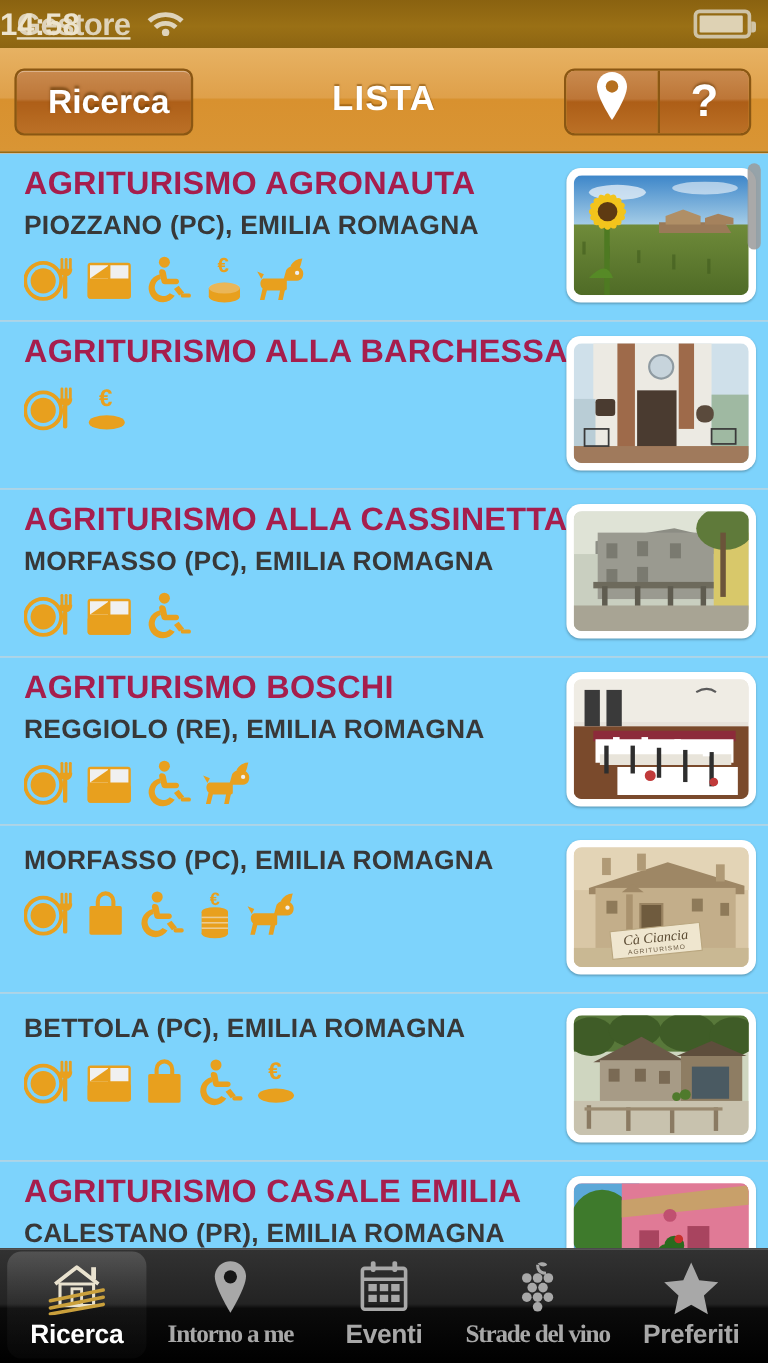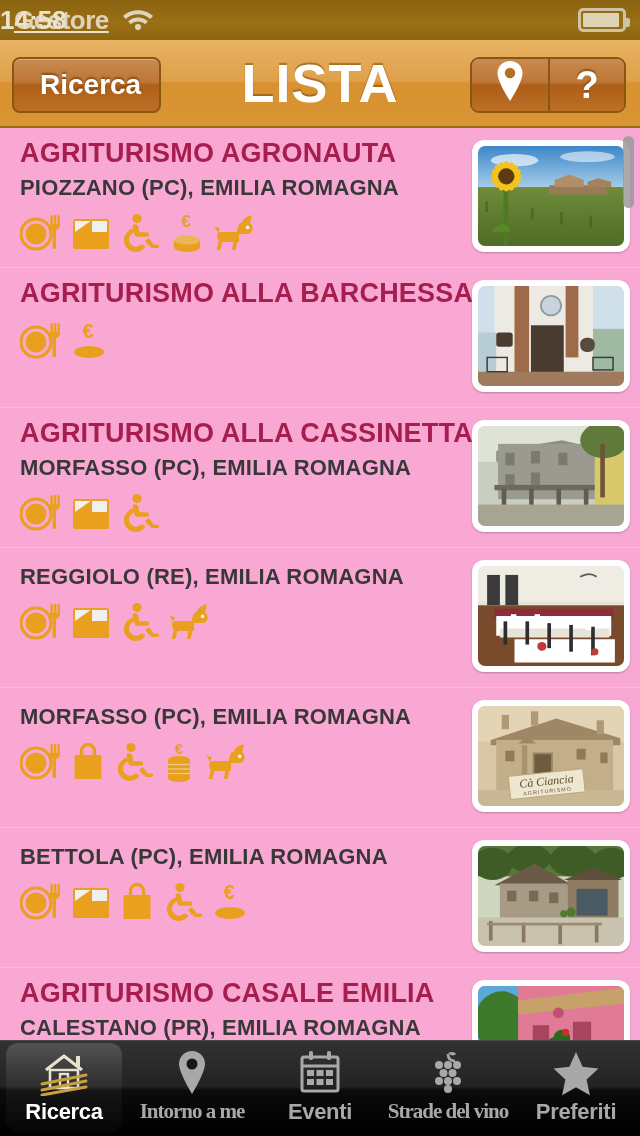--- a/index.html
+++ b/index.html
@@ -26,21 +26,21 @@
 
   
   .navbar{
     position:absolute; top:40px; left:0; width:640px; height:88px;
     background:linear-gradient(to bottom,#e7b263 0%,#dfa04a 48%,#d8912f 50%,#d99534 100%);
     border-bottom:2px solid #9a6a11;
     display:flex; align-items:center;
   }
   .nav-title{
     position:absolute; left:0; right:0; text-align:center;
-    font-size:54px; font-weight:bold; color:#fff; letter-spacing:1px;
+    font-size:29px; font-weight:bold; color:#fff; letter-spacing:1px;
     text-shadow:0 -2px 1px rgba(120,70,0,.55);
   }
   
   .backbtn{
     position:absolute; left:12px; top:17px; height:56px; padding:0 18px 0 26px;
     display:flex; align-items:center; justify-content:center;
     background:linear-gradient(to bottom,#c98a4e 0%,#bd7637 45%,#ae5f18 50%,#bb7026 100%);
     border:2px solid #8a5713; border-radius:8px; color:#fff;
     font-size:28px; font-weight:bold; text-shadow:0 -2px 2px rgba(90,50,0,.6);
     box-shadow:inset 0 1px 0 rgba(255,255,255,.35);
@@ -64,21 +64,21 @@
   }
   .seg + .seg{ border-left:2px solid #8a5713; }
 
   
   .list{
     position:absolute; top:128px; left:0; width:640px; height:912px;
     background:#efefef; overflow:hidden;
   }
   .row{
     position:relative; height:140px; border-bottom:1px solid #d2d2d2;
-    background:#f9a8d4;
+    background:#7dd3fc;
   }
   .row-text{ position:absolute; left:20px; top:10px; width:430px; }
   .row-title{
     font-size:27px; font-weight:bold; color:#a61e4d; letter-spacing:.2px;
     white-space:nowrap;
   }
   .row-sub{
     font-size:22px; font-weight:bold; color:#383838; letter-spacing:.2px;
     margin-top:6px; white-space:nowrap;
   }
@@ -372,20 +372,21 @@
         <rect x="128" y="20" width="32" height="72" fill="#d8c86a"></rect>
         <rect x="0" y="88" width="160" height="24" fill="#a8a494"></rect>
         <ellipse cx="138" cy="16" rx="26" ry="20" fill="#5f7a3a"></ellipse>
         <rect x="134" y="20" width="5" height="60" fill="#6b543a"></rect>
               </svg>
             </div>
     </div>
         </div>
         <div class="row">
     <div class="row-text">
+      <div class="row-title">AGRITURISMO BOSCHI</div>
       <div class="row-sub">REGGIOLO (RE), EMILIA ROMAGNA</div>
       <div class="row-icons">
         <span>
                 <svg width="42" height="40" viewBox="0 0 42 40">
         <circle cx="16" cy="21" r="15" fill="none" stroke="#e8a01e" stroke-width="3.2"></circle>
         <circle cx="16" cy="21" r="10.5" fill="#e8a01e"></circle>
         <rect x="32.5" y="16" width="3.6" height="20" rx="1.6" fill="#e8a01e"></rect>
         <rect x="30.4" y="2" width="2.4" height="11" rx="1.1" fill="#e8a01e"></rect>
         <rect x="33.9" y="2" width="2.4" height="11" rx="1.1" fill="#e8a01e"></rect>
         <rect x="37.4" y="2" width="2.4" height="11" rx="1.1" fill="#e8a01e"></rect>

